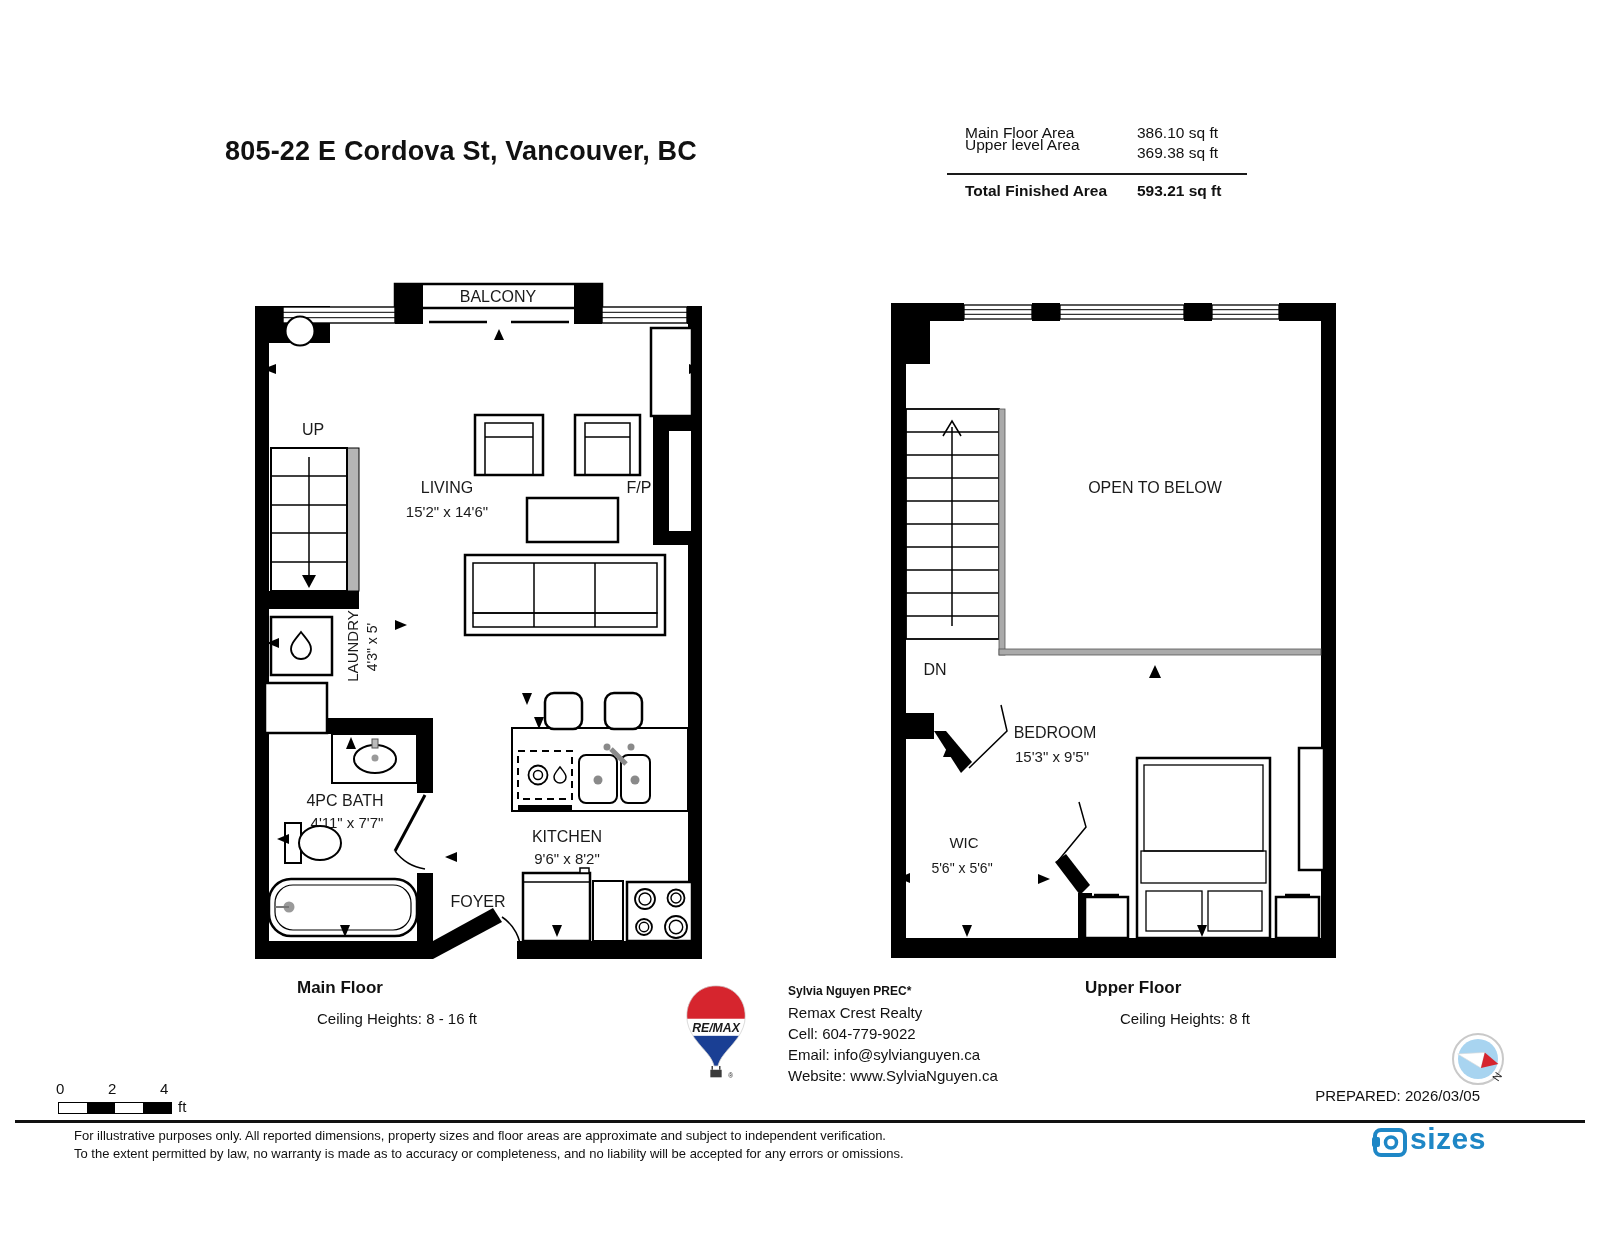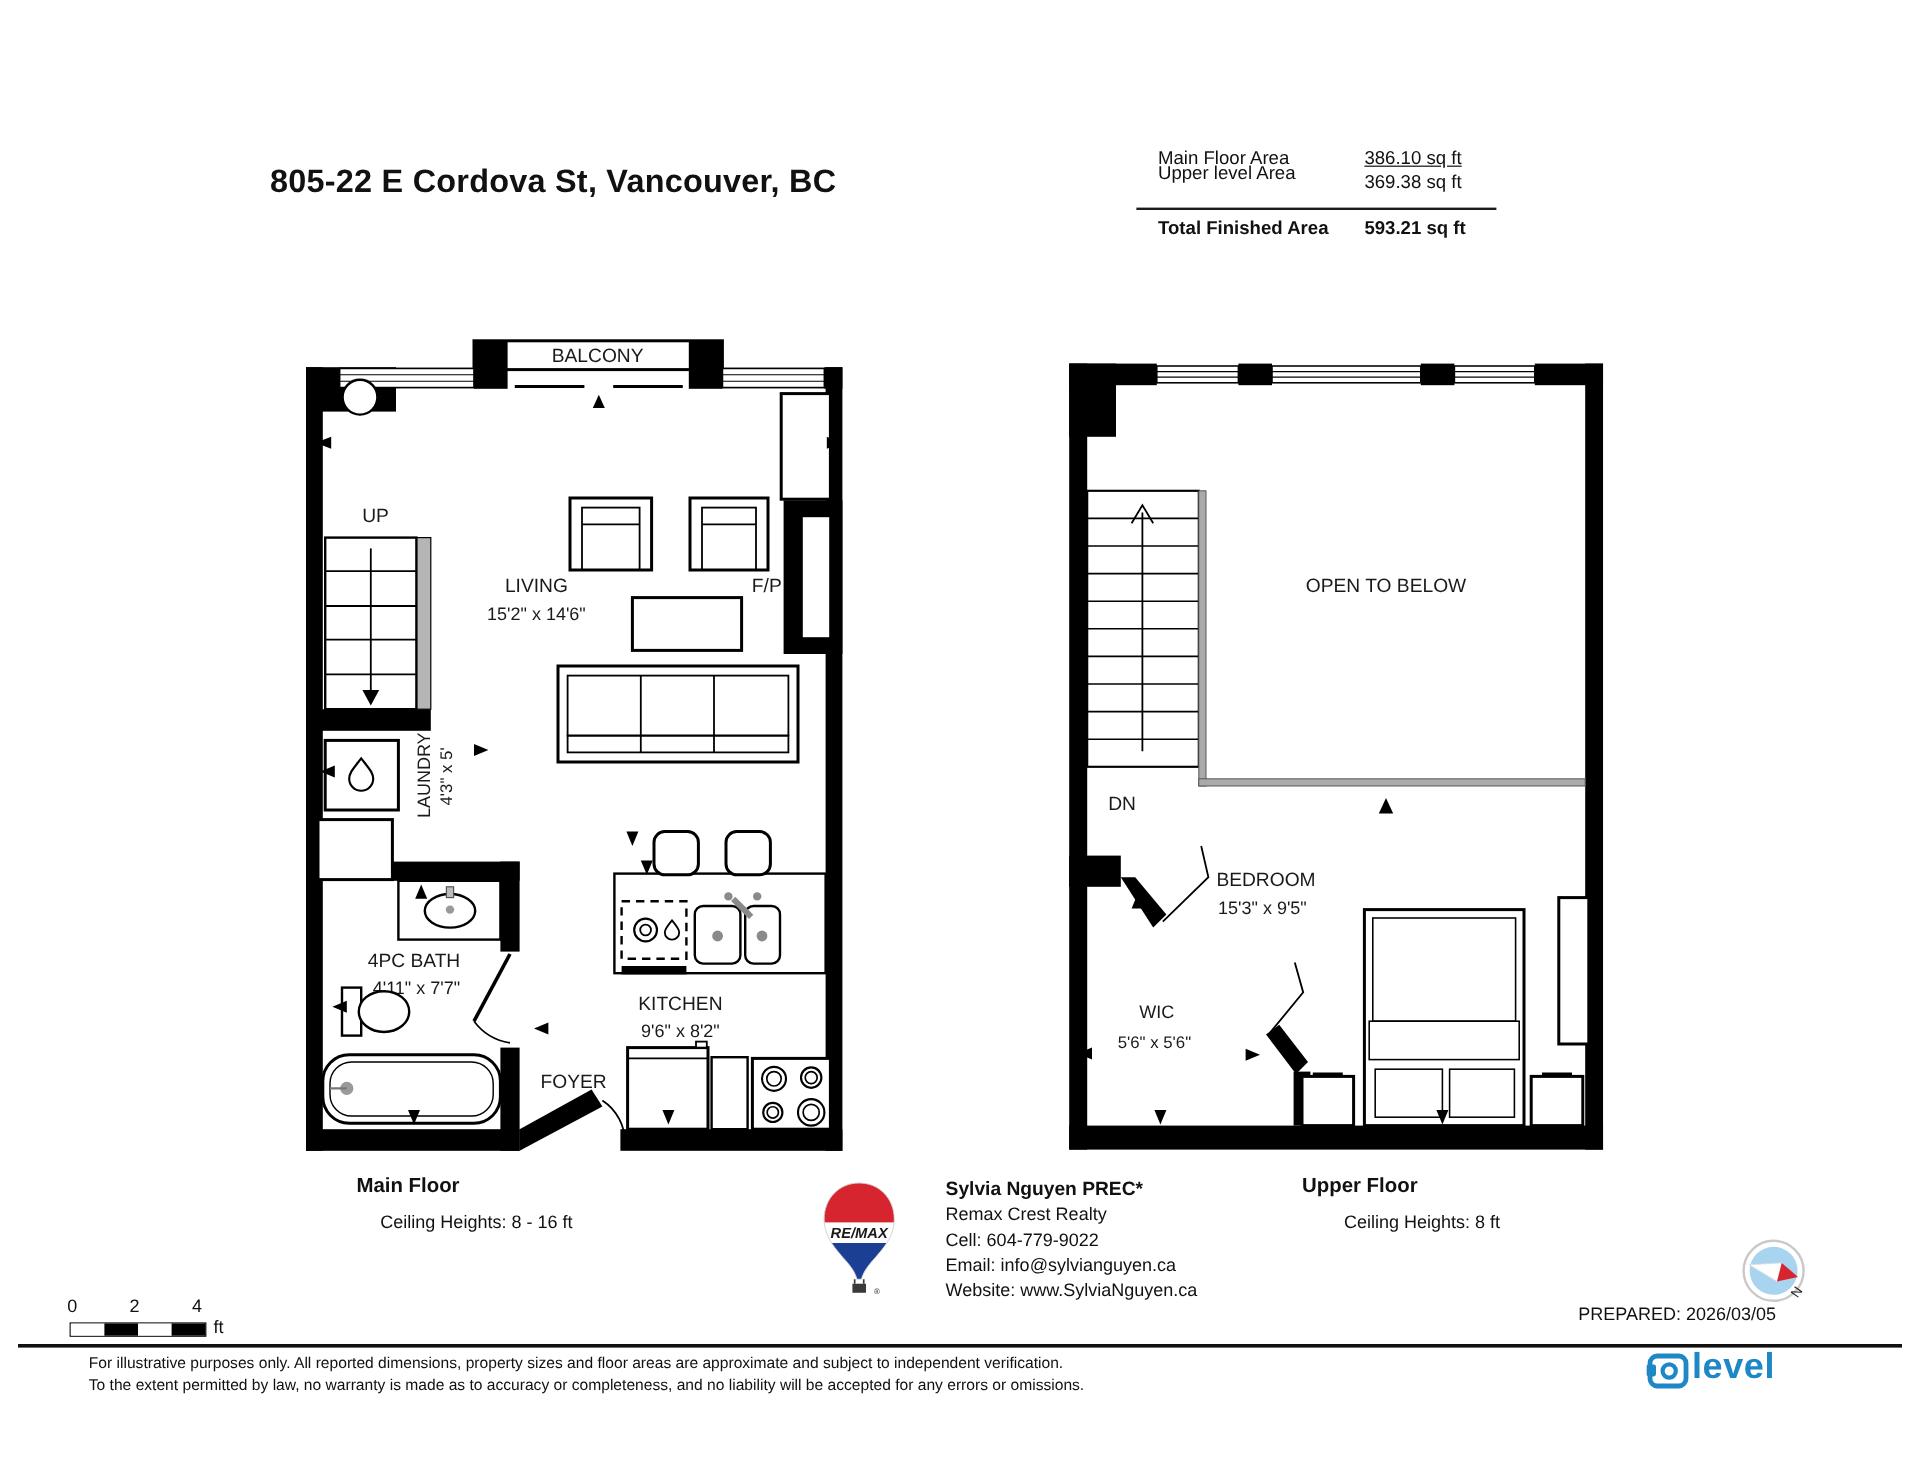--- a/index.html
+++ b/index.html
@@ -6,41 +6,41 @@
   body{width:1600px;height:1237px;position:relative;font-family:"Liberation Sans",sans-serif;color:#111;}
   .abs{position:absolute;}
   .title{font-size:27px;font-weight:bold;letter-spacing:.2px;}
   .tbl-label{font-size:15.5px;}
   .tbl-value{font-size:15.5px;}
   .tbl-total{font-weight:bold;}
   .tbl-line{background:#1a1a1a;height:2px;}
   .floor-title{font-size:17px;font-weight:bold;}
   .floor-sub{font-size:15px;text-align:center;}
   .agent{line-height:21px;font-size:15px;}
-  .agent .name{font-weight:bold;font-size:16px;}
+  .agent .name{font-weight:bold;font-size:12px;}
   .prepared{font-size:15px;text-align:right;}
   .scale-num{font-size:15px;}
   .scale-bar{display:flex;border:1.5px solid #000;height:10px;width:112px;}
   .scale-bar div{flex:1;}
   .sb-b{background:#000;} .sb-w{background:#fff;}
   .sep{background:#111;height:3px;}
   .disc{font-size:13px;margin-left:12px;}
   .iguide-text{font-size:30px;font-weight:600;color:#1e87c6;letter-spacing:.5px;}
   svg text{font-family:"Liberation Sans",sans-serif;fill:#1a1a1a;}
   .plan-label{font-size:16px;}
   .plan-dim{font-size:15px;}
   .plan-dim-s{font-size:14px;}
 </style>
 </head>
 <body>
 
 <div class="abs title" style="left:225px;top:136px;">805-22 E Cordova St, Vancouver, BC</div>
 
 <div class="abs tbl-label" style="left:965px;top:124px;">Main Floor Area</div>
-<div class="abs tbl-value" style="left:1137px;top:124px;text-decoration:underline;">386.10 sq ft</div>
+<div class="abs tbl-value" style="left:1137px;top:124px;">386.10 sq ft</div>
 <div class="abs tbl-label" style="left:965px;top:136px;">Upper level Area</div>
 <div class="abs tbl-value" style="left:1137px;top:144px;">369.38 sq ft</div>
 <div class="abs tbl-line" style="left:947px;top:173px;width:300px;"></div>
 <div class="abs tbl-label tbl-total" style="left:965px;top:182px;">Total Finished Area</div>
 <div class="abs tbl-value tbl-total" style="left:1137px;top:182px;">593.21 sq ft</div>
 
 <svg class="abs" style="left:255px;top:281px;" width="450" height="688" viewBox="0 0 450 688">
 
   <rect x="140" y="3" width="207" height="24" fill="#fff" stroke="#000" stroke-width="2.5"></rect>
   <rect x="140" y="3" width="28" height="40" fill="#000"></rect>
@@ -302,13 +302,13 @@
 
 <div class="abs sep" style="left:15px;top:1120px;width:1570px;"></div>
 <div class="abs disc" style="left:62px;top:1128px;width:1000px;">For illustrative purposes only. All reported dimensions, property sizes and floor areas are approximate and subject to independent verification.</div>
 <div class="abs disc" style="left:62px;top:1146px;width:1000px;">To the extent permitted by law, no warranty is made as to accuracy or completeness, and no liability will be accepted for any errors or omissions.</div>
 
 <svg class="abs" style="left:1372px;top:1124px;" width="36" height="36" viewBox="0 0 36 36">
   <rect x="3" y="6" width="30" height="25" rx="6" fill="#fff" stroke="#1e87c6" stroke-width="4"></rect>
   <rect x="0" y="13" width="8" height="10" rx="2" fill="#1e87c6"></rect>
   <circle cx="19" cy="18.5" r="5.5" fill="#fff" stroke="#1e87c6" stroke-width="3.5"></circle>
 </svg>
-<div class="abs iguide-text" style="left:1410px;top:1122px;">level</div>
+<div class="abs iguide-text" style="left:1410px;top:1122px;">sizes</div>
 
 </body></html>

